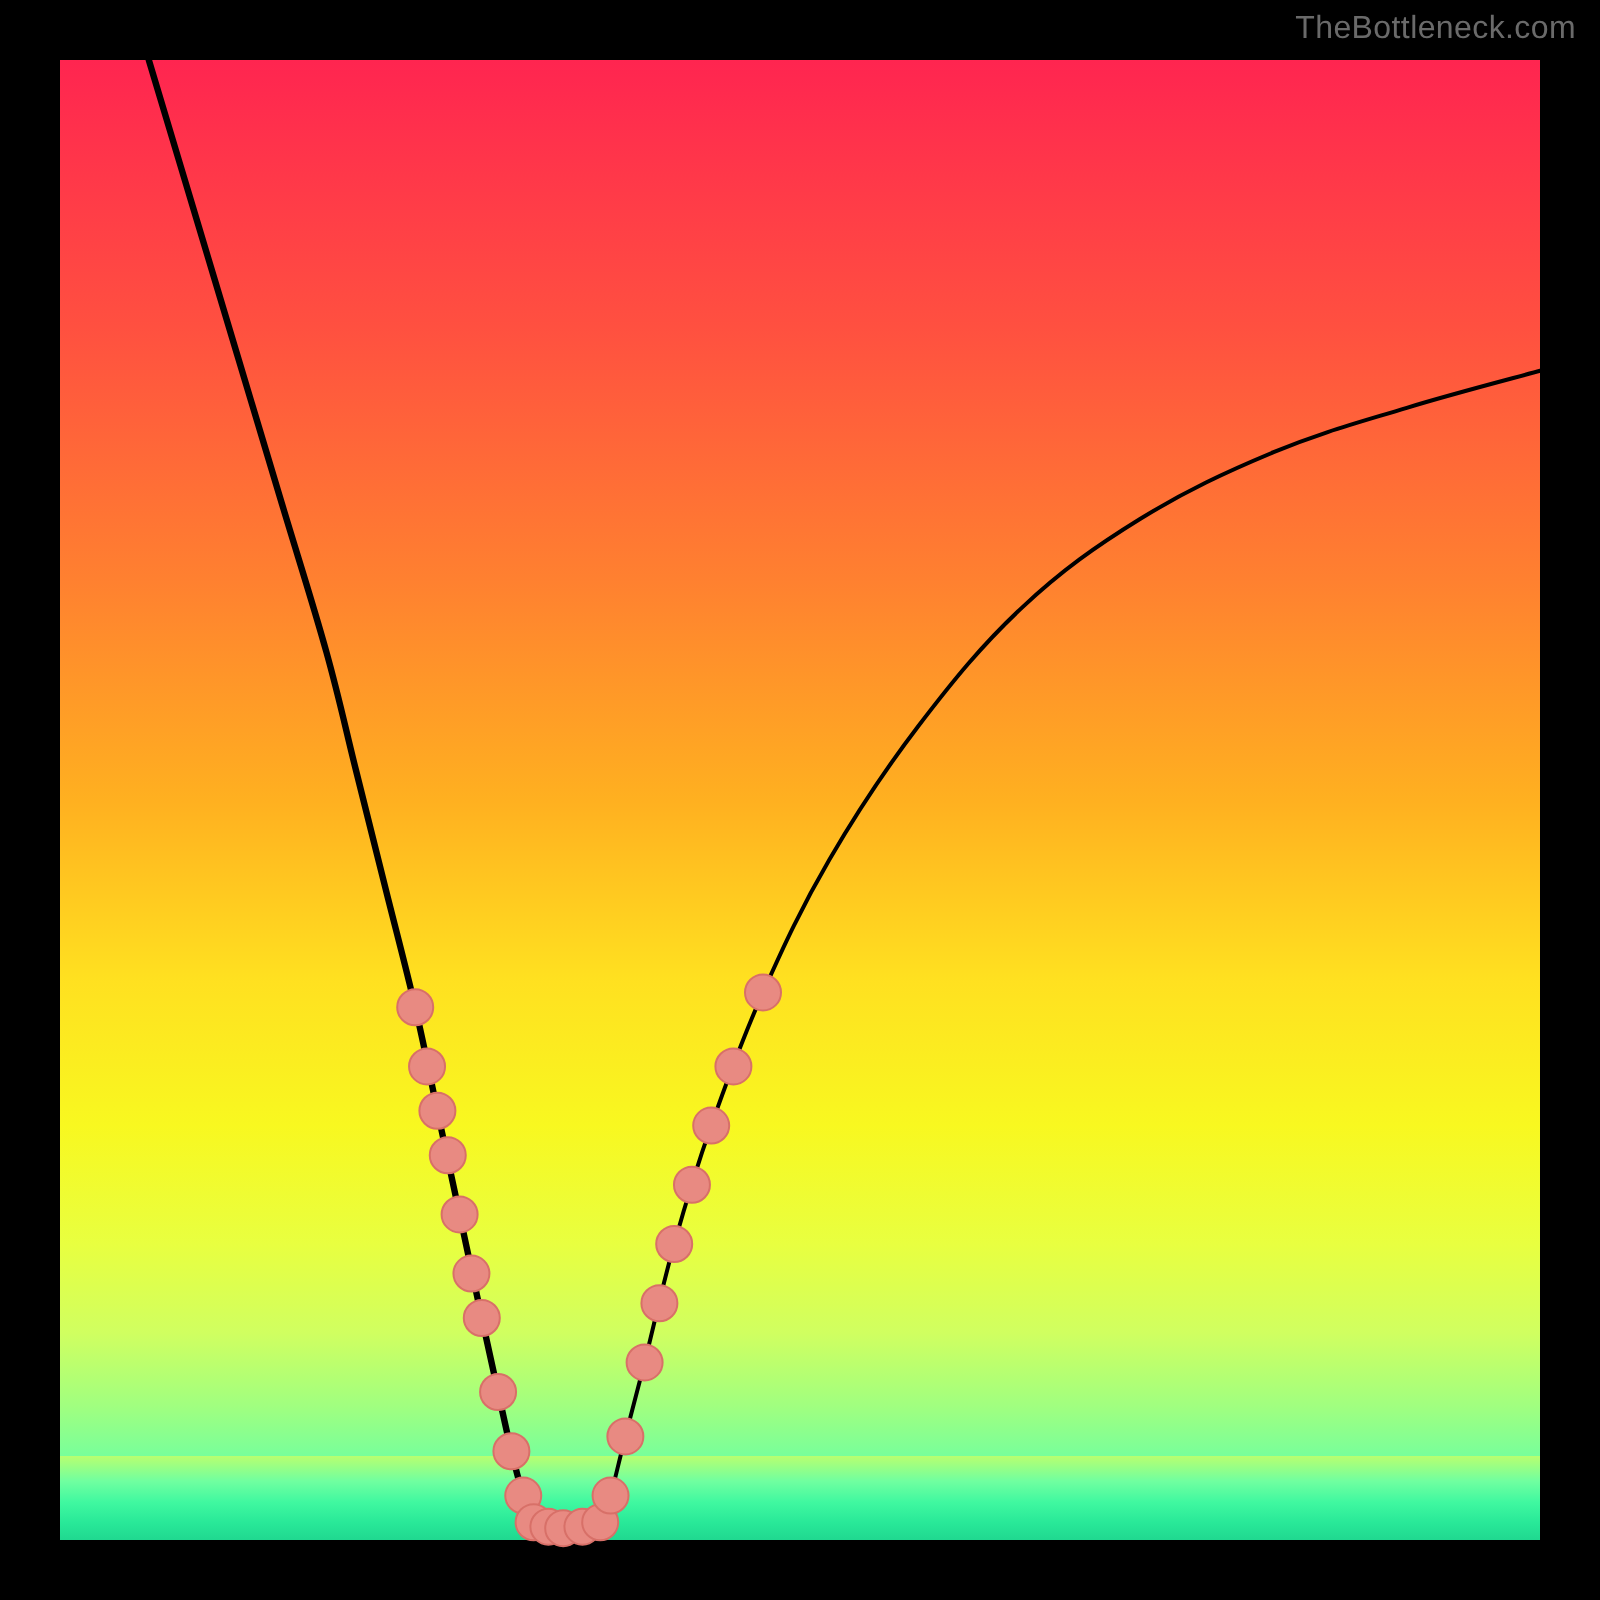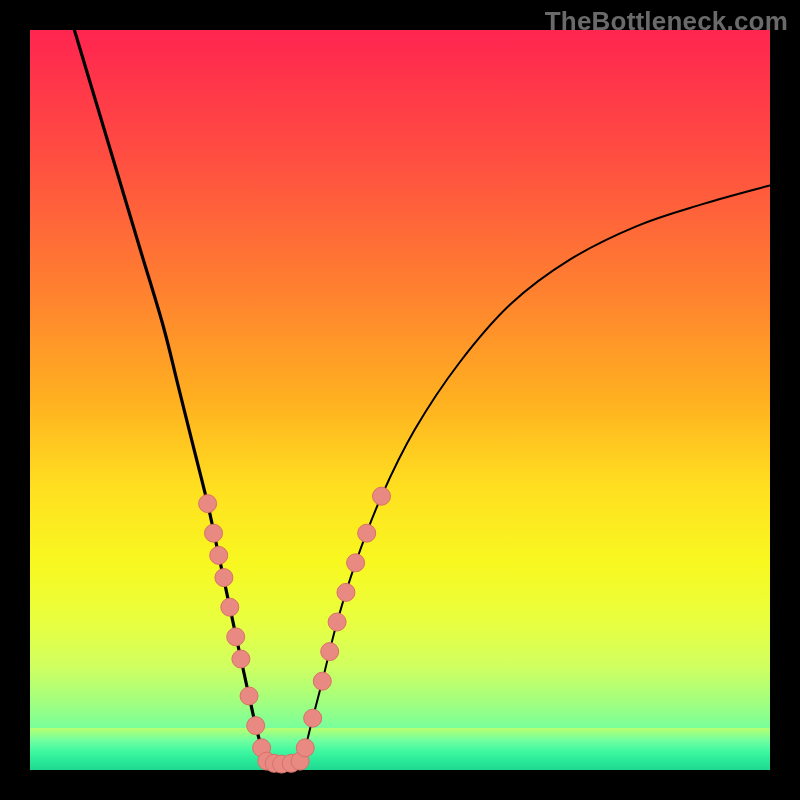--- a/index.html
+++ b/index.html
@@ -40,23 +40,23 @@
       #70ffa0 30%,
       #40f8a0 55%,
       #28e898 80%,
       #20d890 100%);
   }
   .watermark {
     position: absolute;
     top: 6px;
     right: 12px;
     color: #6a6a6a;
-    font-size: 26px;
+    font-size: 16px;
     letter-spacing: 0.2px;
-    font-weight: 700;
+    font-weight: 400;
   }
   svg.plot {
     position: absolute;
     left: 30px;
     top: 30px;
     width: 740px;
     height: 740px;
     overflow: visible;
   }
 </style>

